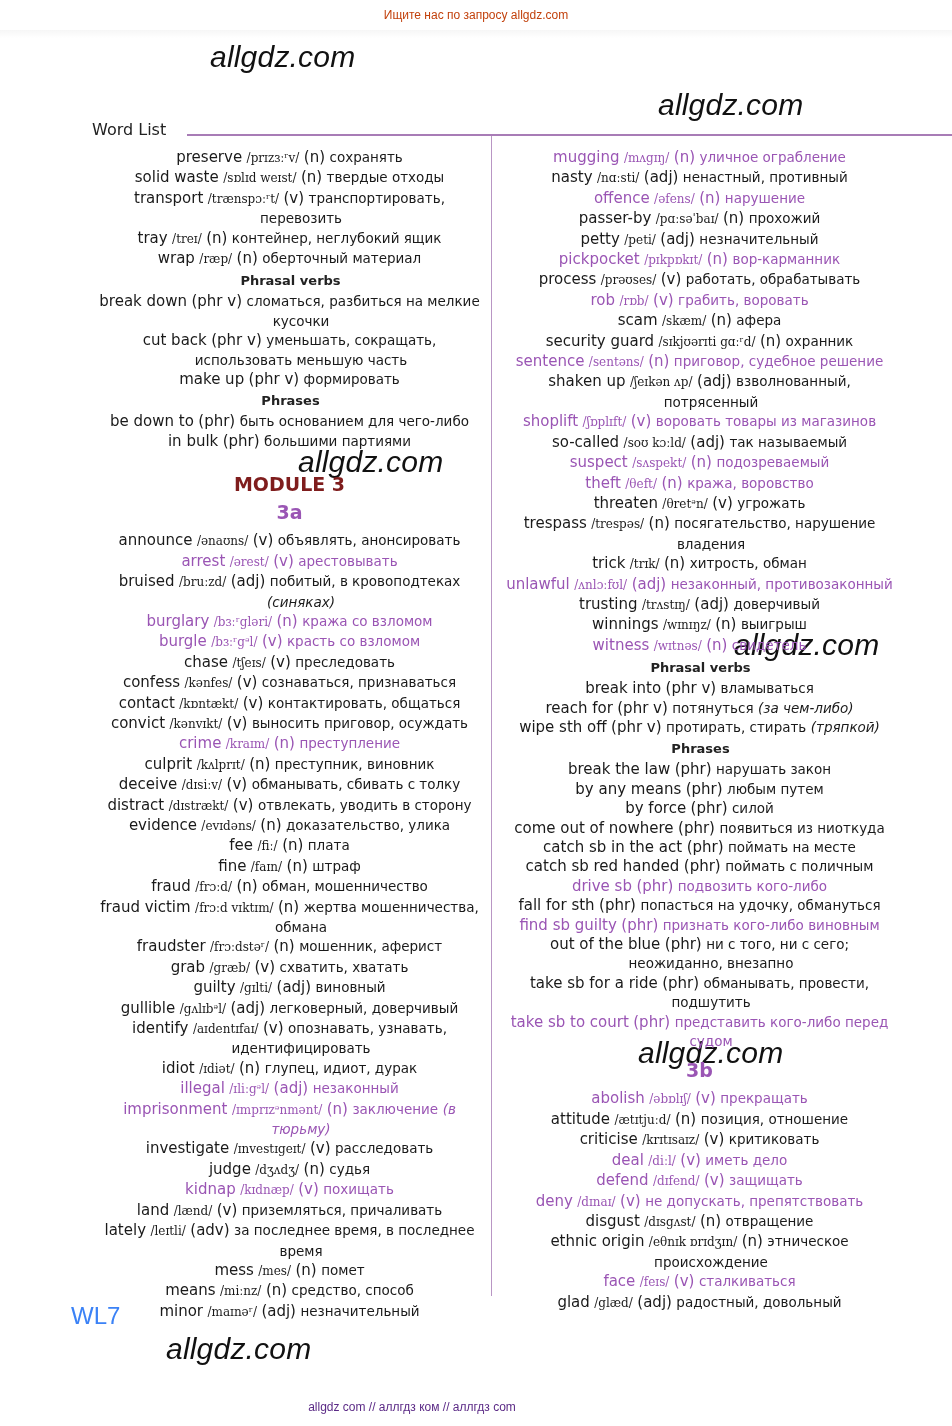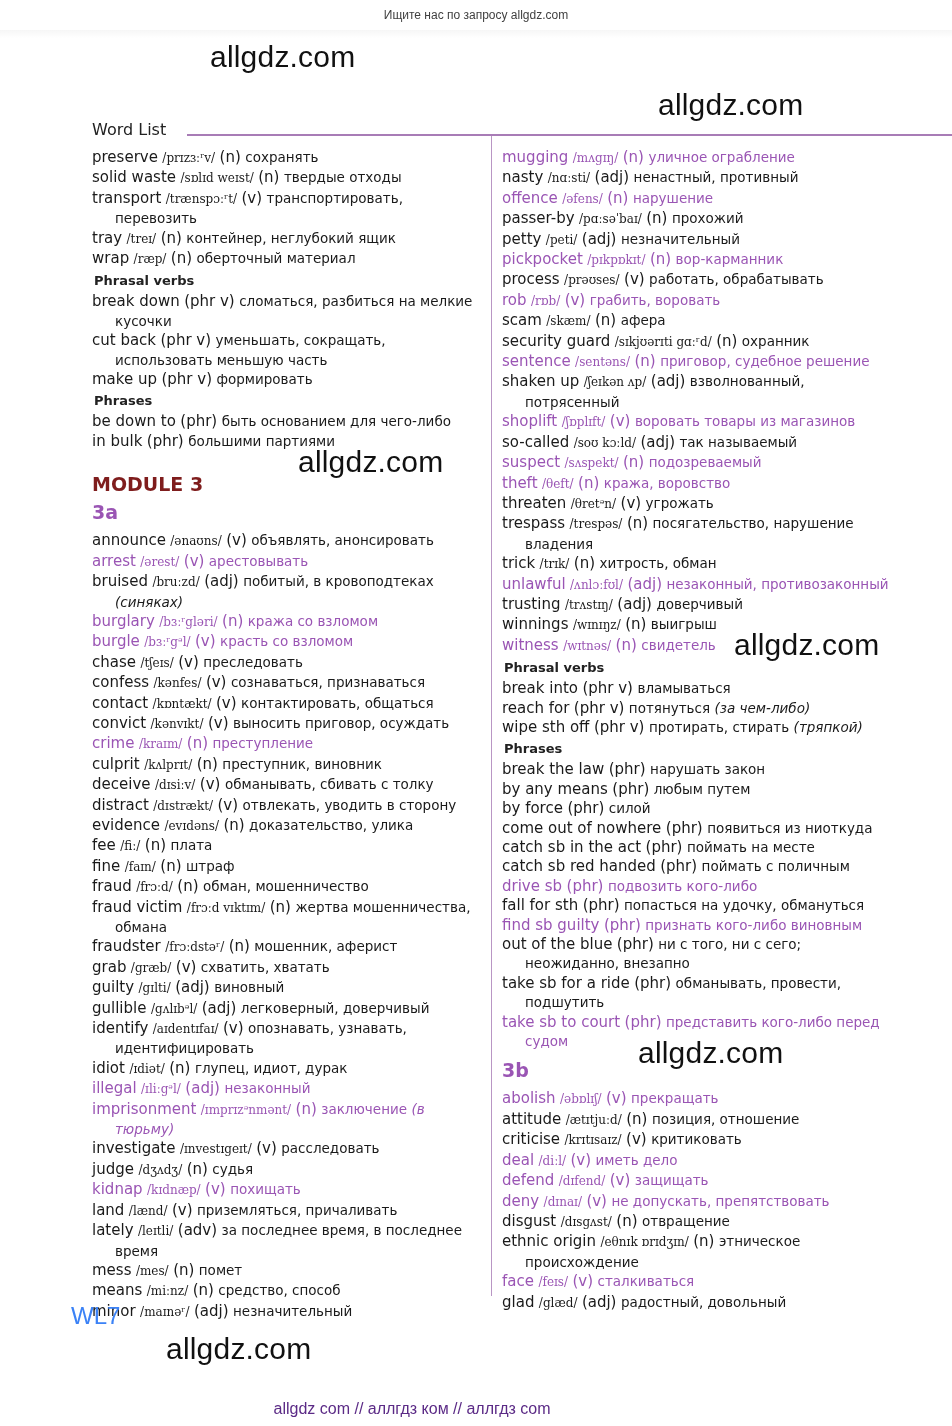--- a/index.html
+++ b/index.html
@@ -1,40 +1,40 @@
 <!DOCTYPE html>
 <html><head>
 <meta charset="utf-8">
 <style>
   html, body { margin:0; padding:0; }
   body { width:952px; height:1426px; background:#ffffff; position:relative; overflow:hidden;
          font-family:"DejaVu Sans", sans-serif; color:#1a1a1a; }
   .topbar { position:absolute; left:0; top:0; width:952px; height:30px; text-align:center;
-            font-family:"Liberation Sans", sans-serif; font-size:12px; color:#404040; line-height:30px; }
+            font-family:"Liberation Sans", sans-serif; font-size:12px; color:#c2410c; line-height:30px; }
   .topshade { position:absolute; left:0; top:30px; width:952px; height:8px; background:linear-gradient(#f6f6f6,#ffffff); }
-  .wm { position:absolute; font-family:"Liberation Sans", sans-serif; font-size:30px; color:#111; letter-spacing:0.2px; }
+  .wm { position:absolute; font-family:"Liberation Sans", sans-serif; font-size:30px; color:#111; letter-spacing:0.2px;font-style:italic; }
   .wl-title { position:absolute; left:92px; top:120px; font-size:16px; color:#222; }
   .wl-rule { position:absolute; left:187px; top:134px; width:765px; height:2px; background:#a87cb6; }
   .col-divider { position:absolute; left:491px; top:136px; width:1px; height:1160px; background:#b996c4; }
-  .col { position:absolute; top:148px; width:395px; }
+  .col { position:absolute; top:148px; width:395px;text-align:center; }
   .col.left { left:92px; }
   .col.right { left:502px; }
   .entry { font-size:14px; line-height:19.4px; padding-left:23px; text-indent:-23px; white-space:normal; }
   .entry .w { font-size:15px; }
   .entry .ipa { font-family:"DejaVu Serif", serif; font-size:12px; }
   .entry .pos { font-size:15px; }
   .entry .tr { font-size:13.5px; }
   .entry .it { font-style:italic; }
   .entry.hl { color:#9a55b4; }
   .sub { font-size:13px; font-weight:bold; color:#222; margin:4px 0 4px 2px; }
   .module { font-size:19px; font-weight:bold; color:#7f1d1d; margin:22px 0 6px 0; }
   .lesson { font-size:19px; font-weight:bold; color:#9a55b4; margin:2px 0 8px 0; }
   .page-num { position:absolute; left:35px; top:1302px; font-family:"Liberation Sans", sans-serif; font-size:24px; color:#3b82f6;margin-left:36px; }
   .footer { position:absolute; left:0; top:1400px; width:824px; text-align:center;
-            font-family:"Liberation Sans", sans-serif; font-size:16px; color:#5b2a86; }
+            font-family:"Liberation Sans", sans-serif; font-size:12px; color:#5b2a86; }
 </style>
 </head>
 <body>
 
 <div class="topbar">Ищите нас по запросу allgdz.com</div>
 <div class="topshade"></div>
 
 <div id="wm-layer">
     <div class="wm" style="left: 210px; top: 40px;">allgdz.com</div>
     <div class="wm" style="left: 658px; top: 88px;">allgdz.com</div>

